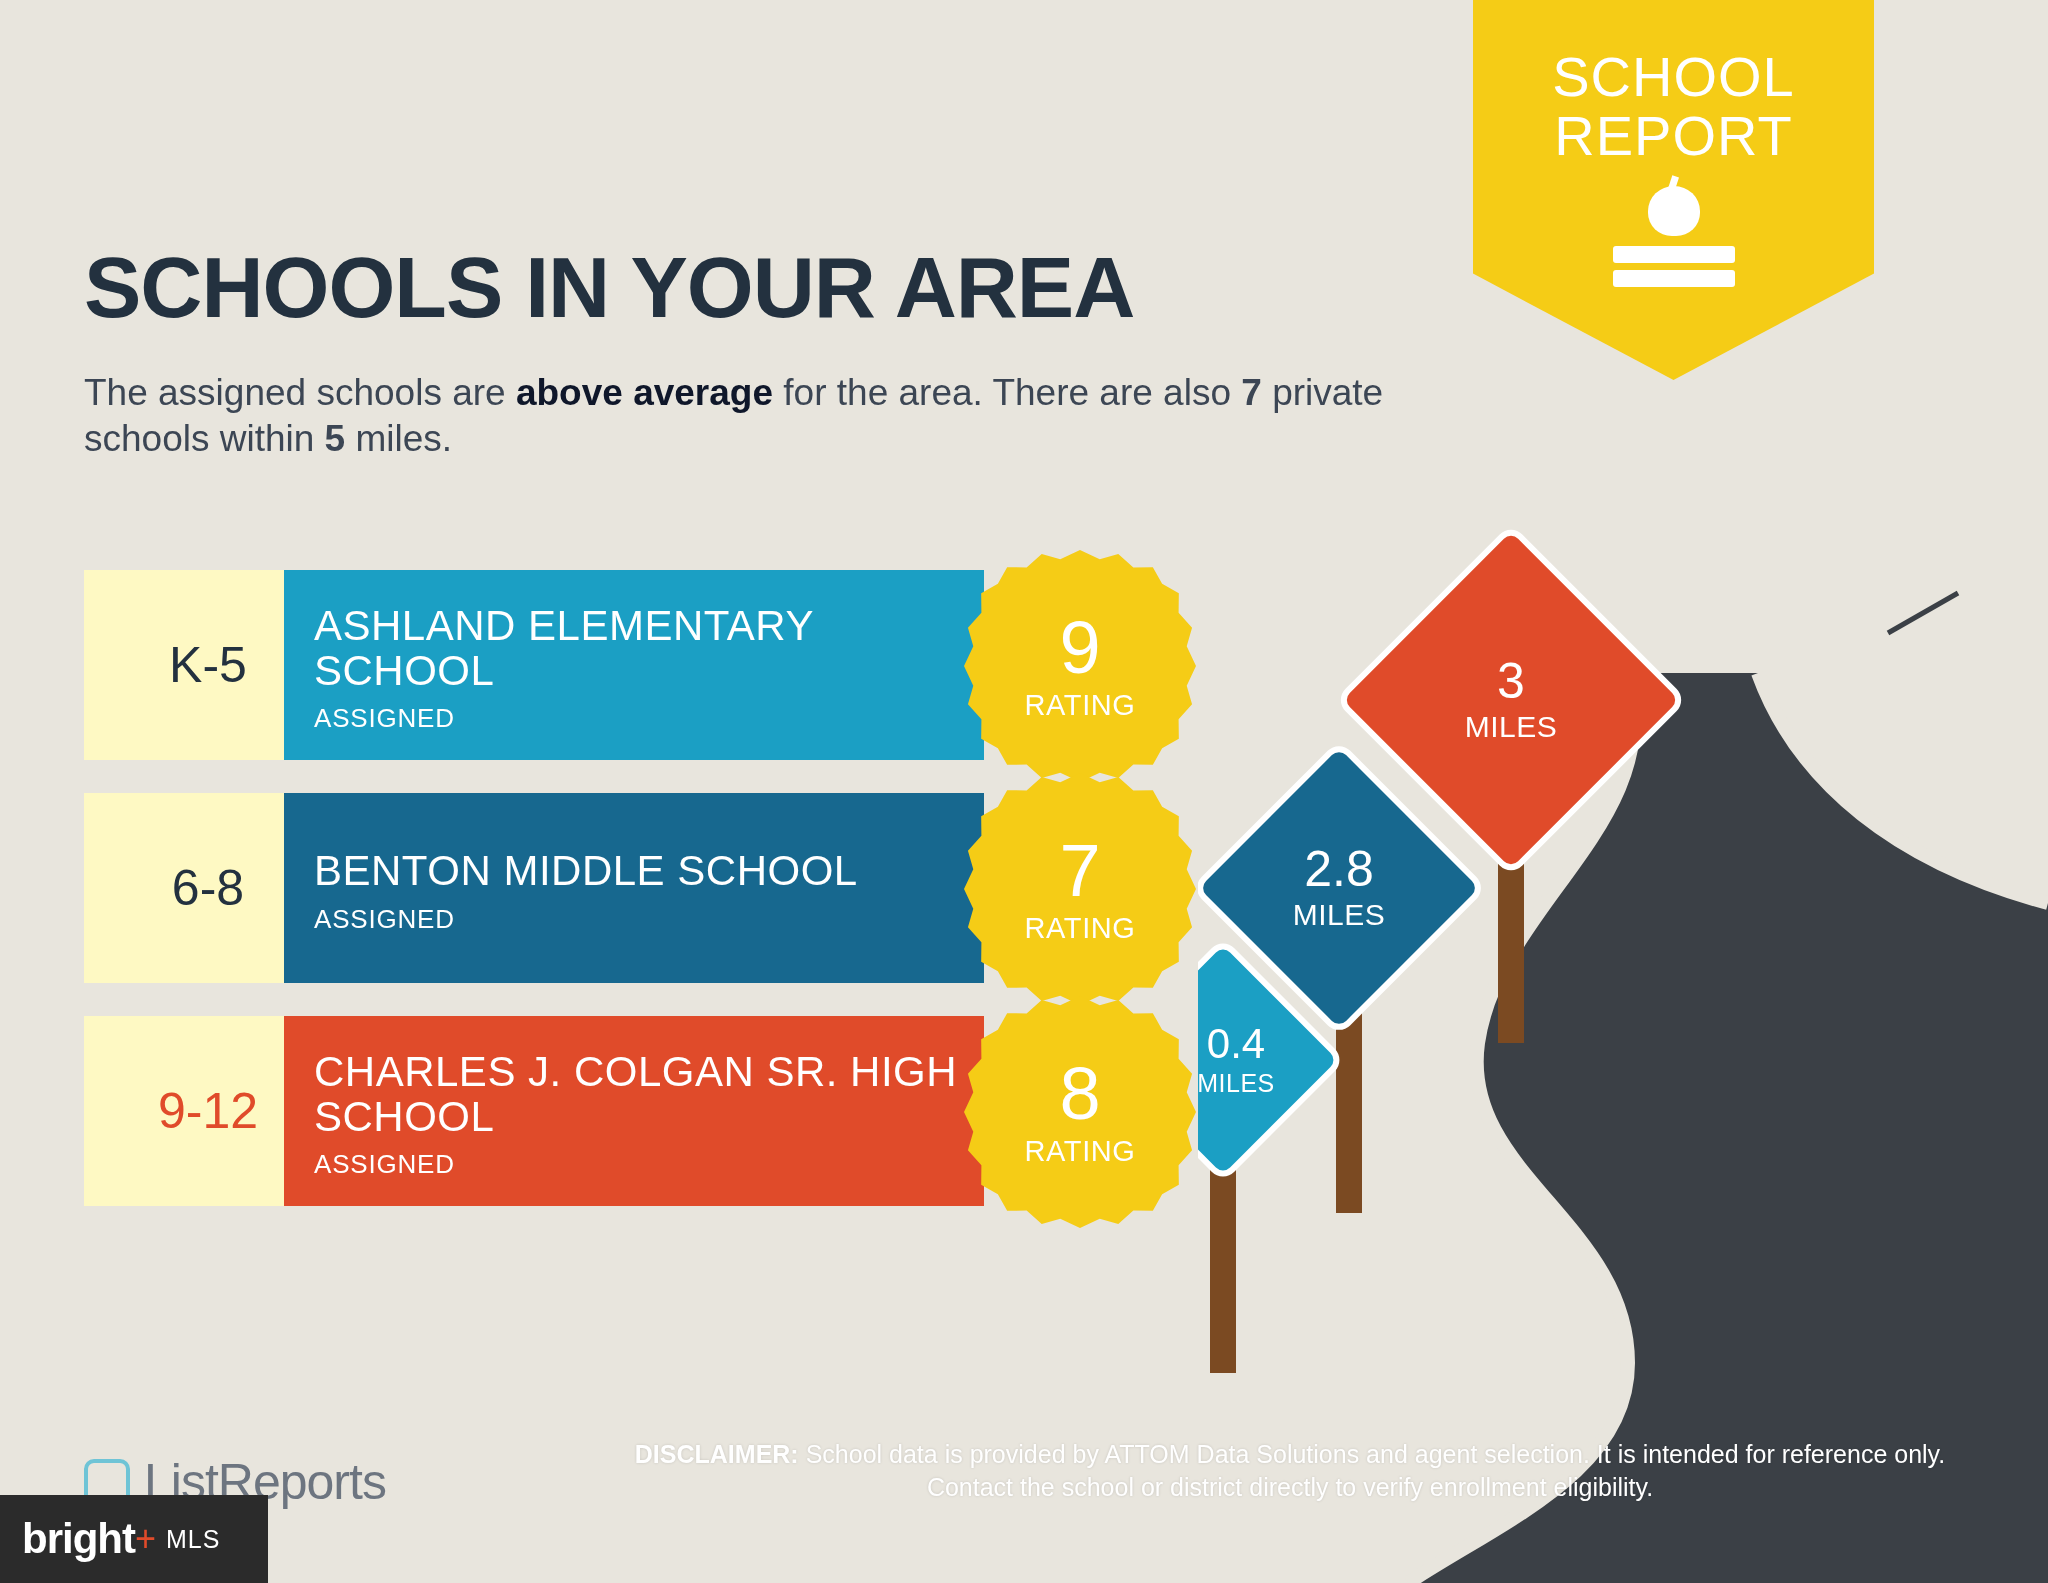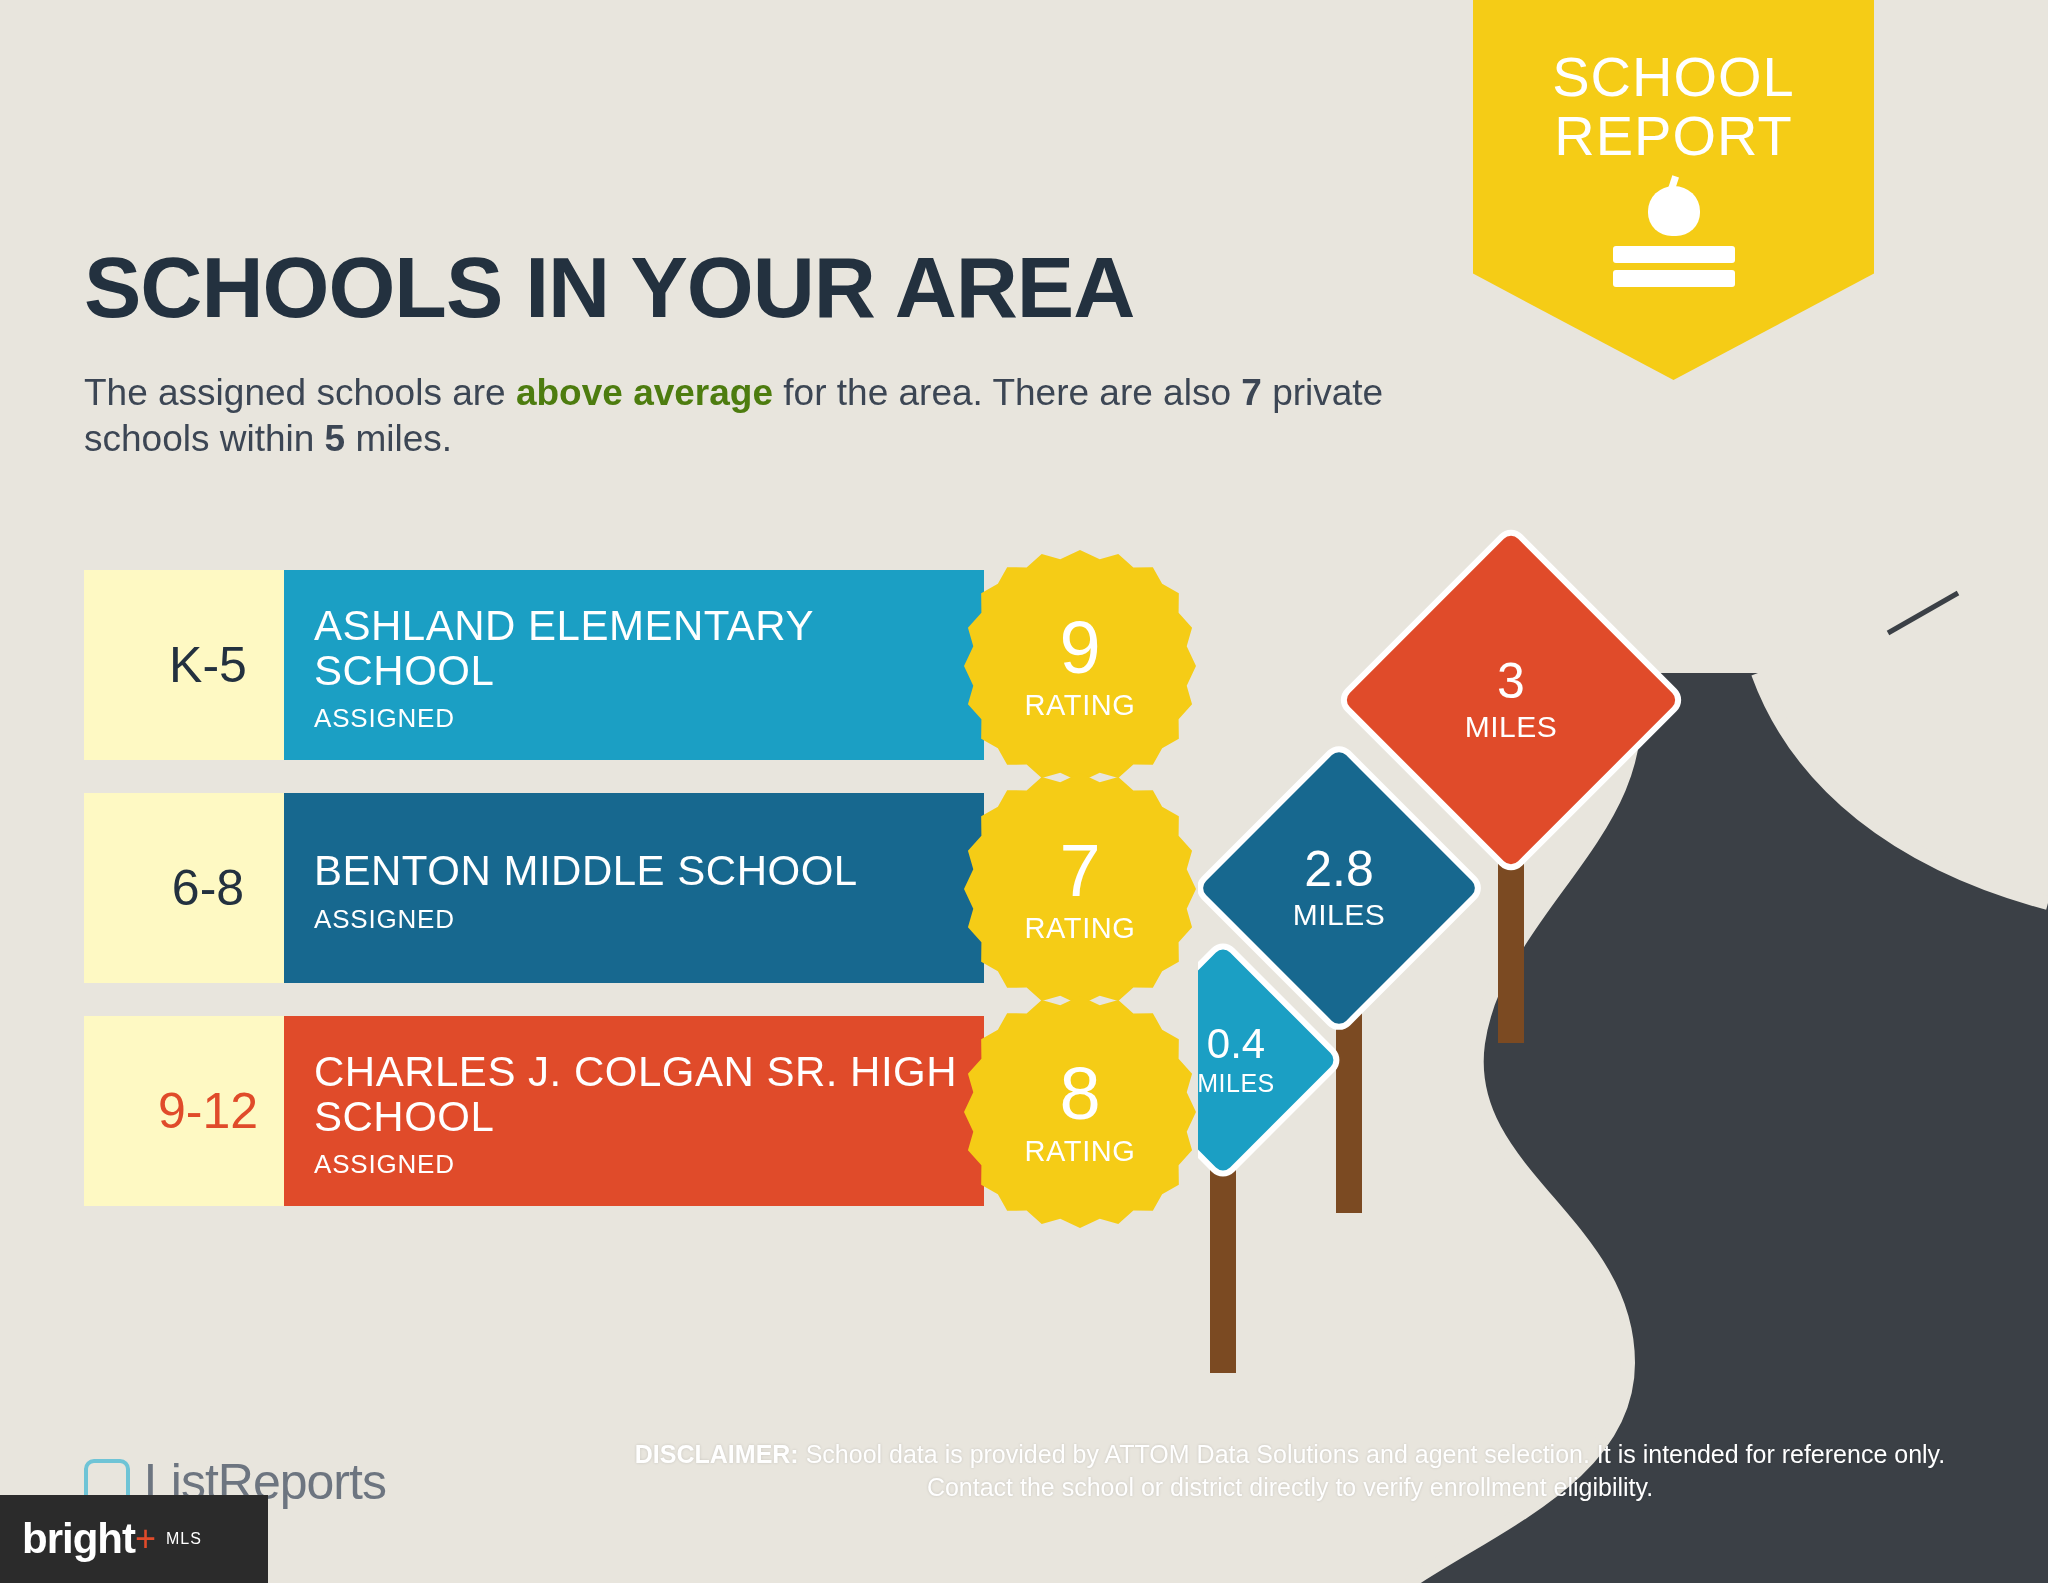--- a/index.html
+++ b/index.html
@@ -105,21 +105,21 @@
   }
   .subhead {
     position: absolute;
     top: 370px;
     left: 84px;
     width: 1330px;
     font-size: 37px;
     line-height: 1.25;
     color: #3c4654;
   }
-  .subhead b { color: #4d7c0f; }
+  .subhead b { color: #0f172a; }
   .subhead .dark { color: #3c4654; font-weight: bold; }
 
   
   .schools {
     position: absolute;
     top: 570px;
     left: 84px;
     width: 1100px;
   }
   .school-row {
@@ -283,21 +283,21 @@
     align-items: center;
     padding-left: 22px;
   }
   .mls-bright {
     color: #ffffff;
     font-size: 42px;
     font-weight: bold;
     letter-spacing: -1px;
   }
   .mls-plus { color: #e04b2a; font-size: 36px; }
-  .mls-sub { color: #ffffff; font-size: 16px; margin-left: 10px; letter-spacing: 1px; }
+  .mls-sub { color: #ffffff; font-size: 25px; margin-left: 10px; letter-spacing: 1px; }
 </style>
 </head>
 <body>
 
 <div class="page">
 
 
   <div class="badge">
     <div class="badge-title">
       <div>SCHOOL</div>

